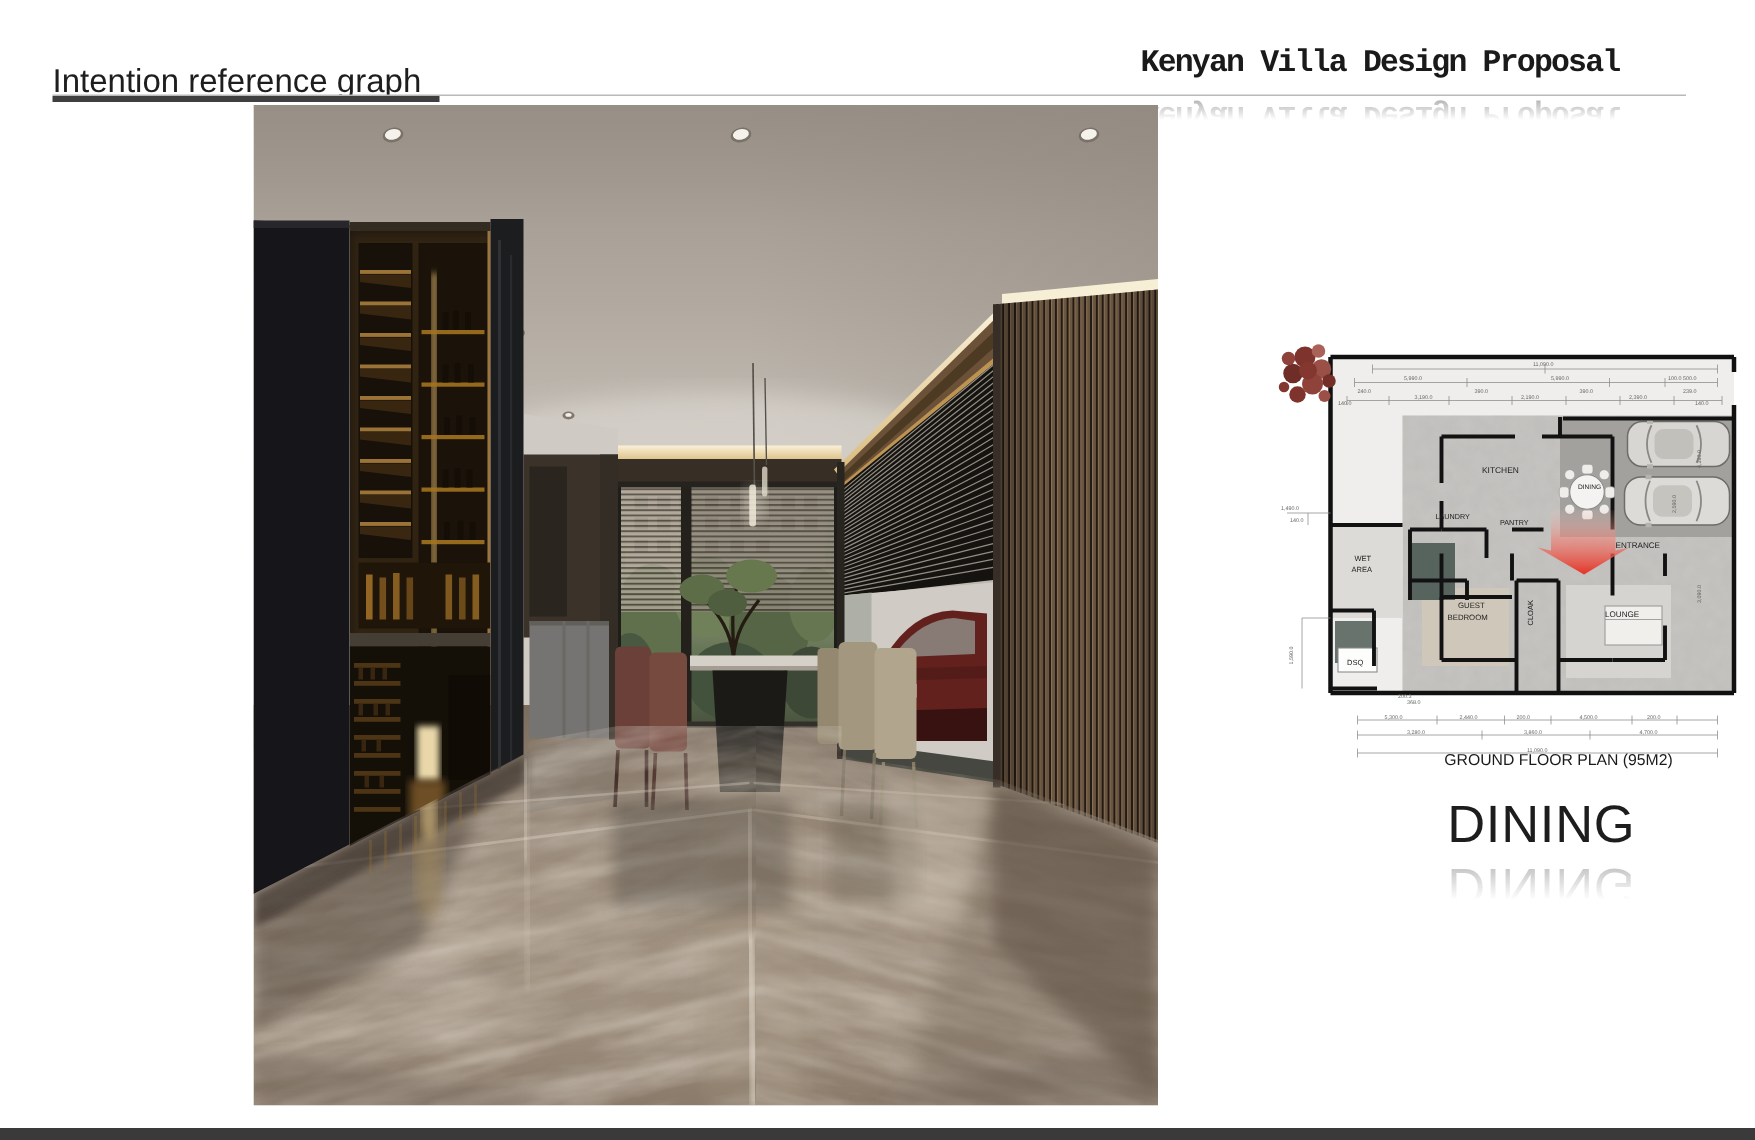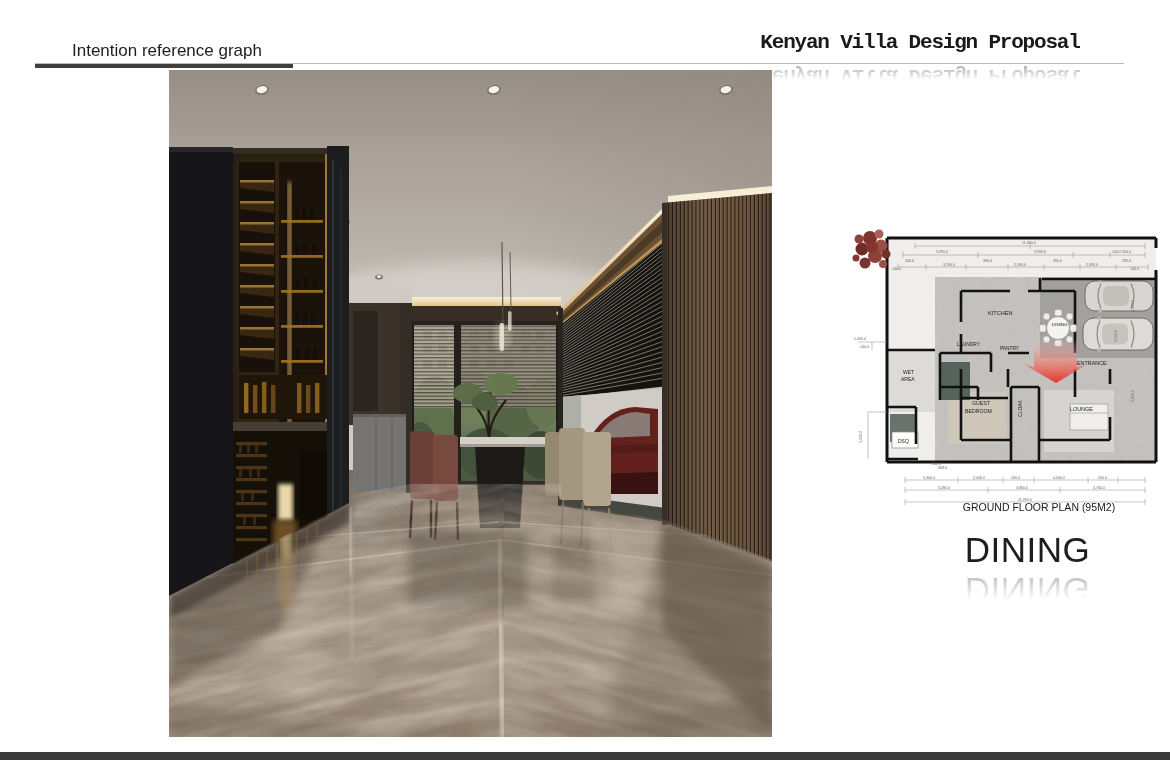--- a/index.html
+++ b/index.html
@@ -2,21 +2,21 @@
 <html><head>
 <meta charset="utf-8">
 <style>
   html,body{margin:0;padding:0;}
   body{width:1170px;height:760px;background:#fff;font-family:"Liberation Sans",sans-serif;position:relative;overflow:hidden;}
   .abs{position:absolute;}
 </style>
 </head>
 <body>
 
-<div class="abs" style="left:35px;top:41px;font-size:17px;color:#1e1e1e;margin-left:37px;">Intention reference graph</div>
+<div class="abs" style="left:35px;top:41px;font-size:22px;color:#1e1e1e;">Intention reference graph</div>
 <div class="abs" style="left:35px;top:63px;width:1089px;height:1px;background:#b9b9b9;"></div>
 <div class="abs" style="left:35px;top:64px;width:258px;height:4px;background:#3f3f3f;"></div>
 
 <div class="abs" style="left:700px;top:31px;width:440px;text-align:center;font-family:'Liberation Mono',monospace;font-size:21px;font-weight:bold;letter-spacing:-1.2px;color:#1a1a1a;">Kenyan&nbsp;Villa&nbsp;Design&nbsp;Proposal</div>
 <div class="abs" style="left:700px;top:64px;width:440px;text-align:center;font-family:'Liberation Mono',monospace;font-size:21px;font-weight:bold;letter-spacing:-1.2px;color:#1a1a1a;transform:scaleY(-1);opacity:.38;-webkit-mask-image:linear-gradient(to top,rgba(0,0,0,1),rgba(0,0,0,0) 70%);mask-image:linear-gradient(to top,rgba(0,0,0,1),rgba(0,0,0,0) 70%);">Kenyan&nbsp;Villa&nbsp;Design&nbsp;Proposal</div>
 
 <svg class="abs" style="left:169px;top:70px;" width="603" height="667" viewBox="0 0 603 667">
   <defs>
     <linearGradient id="ceil" x1="0" y1="0" x2="0" y2="1">
       <stop offset="0" stop-color="#9c948b"></stop>

